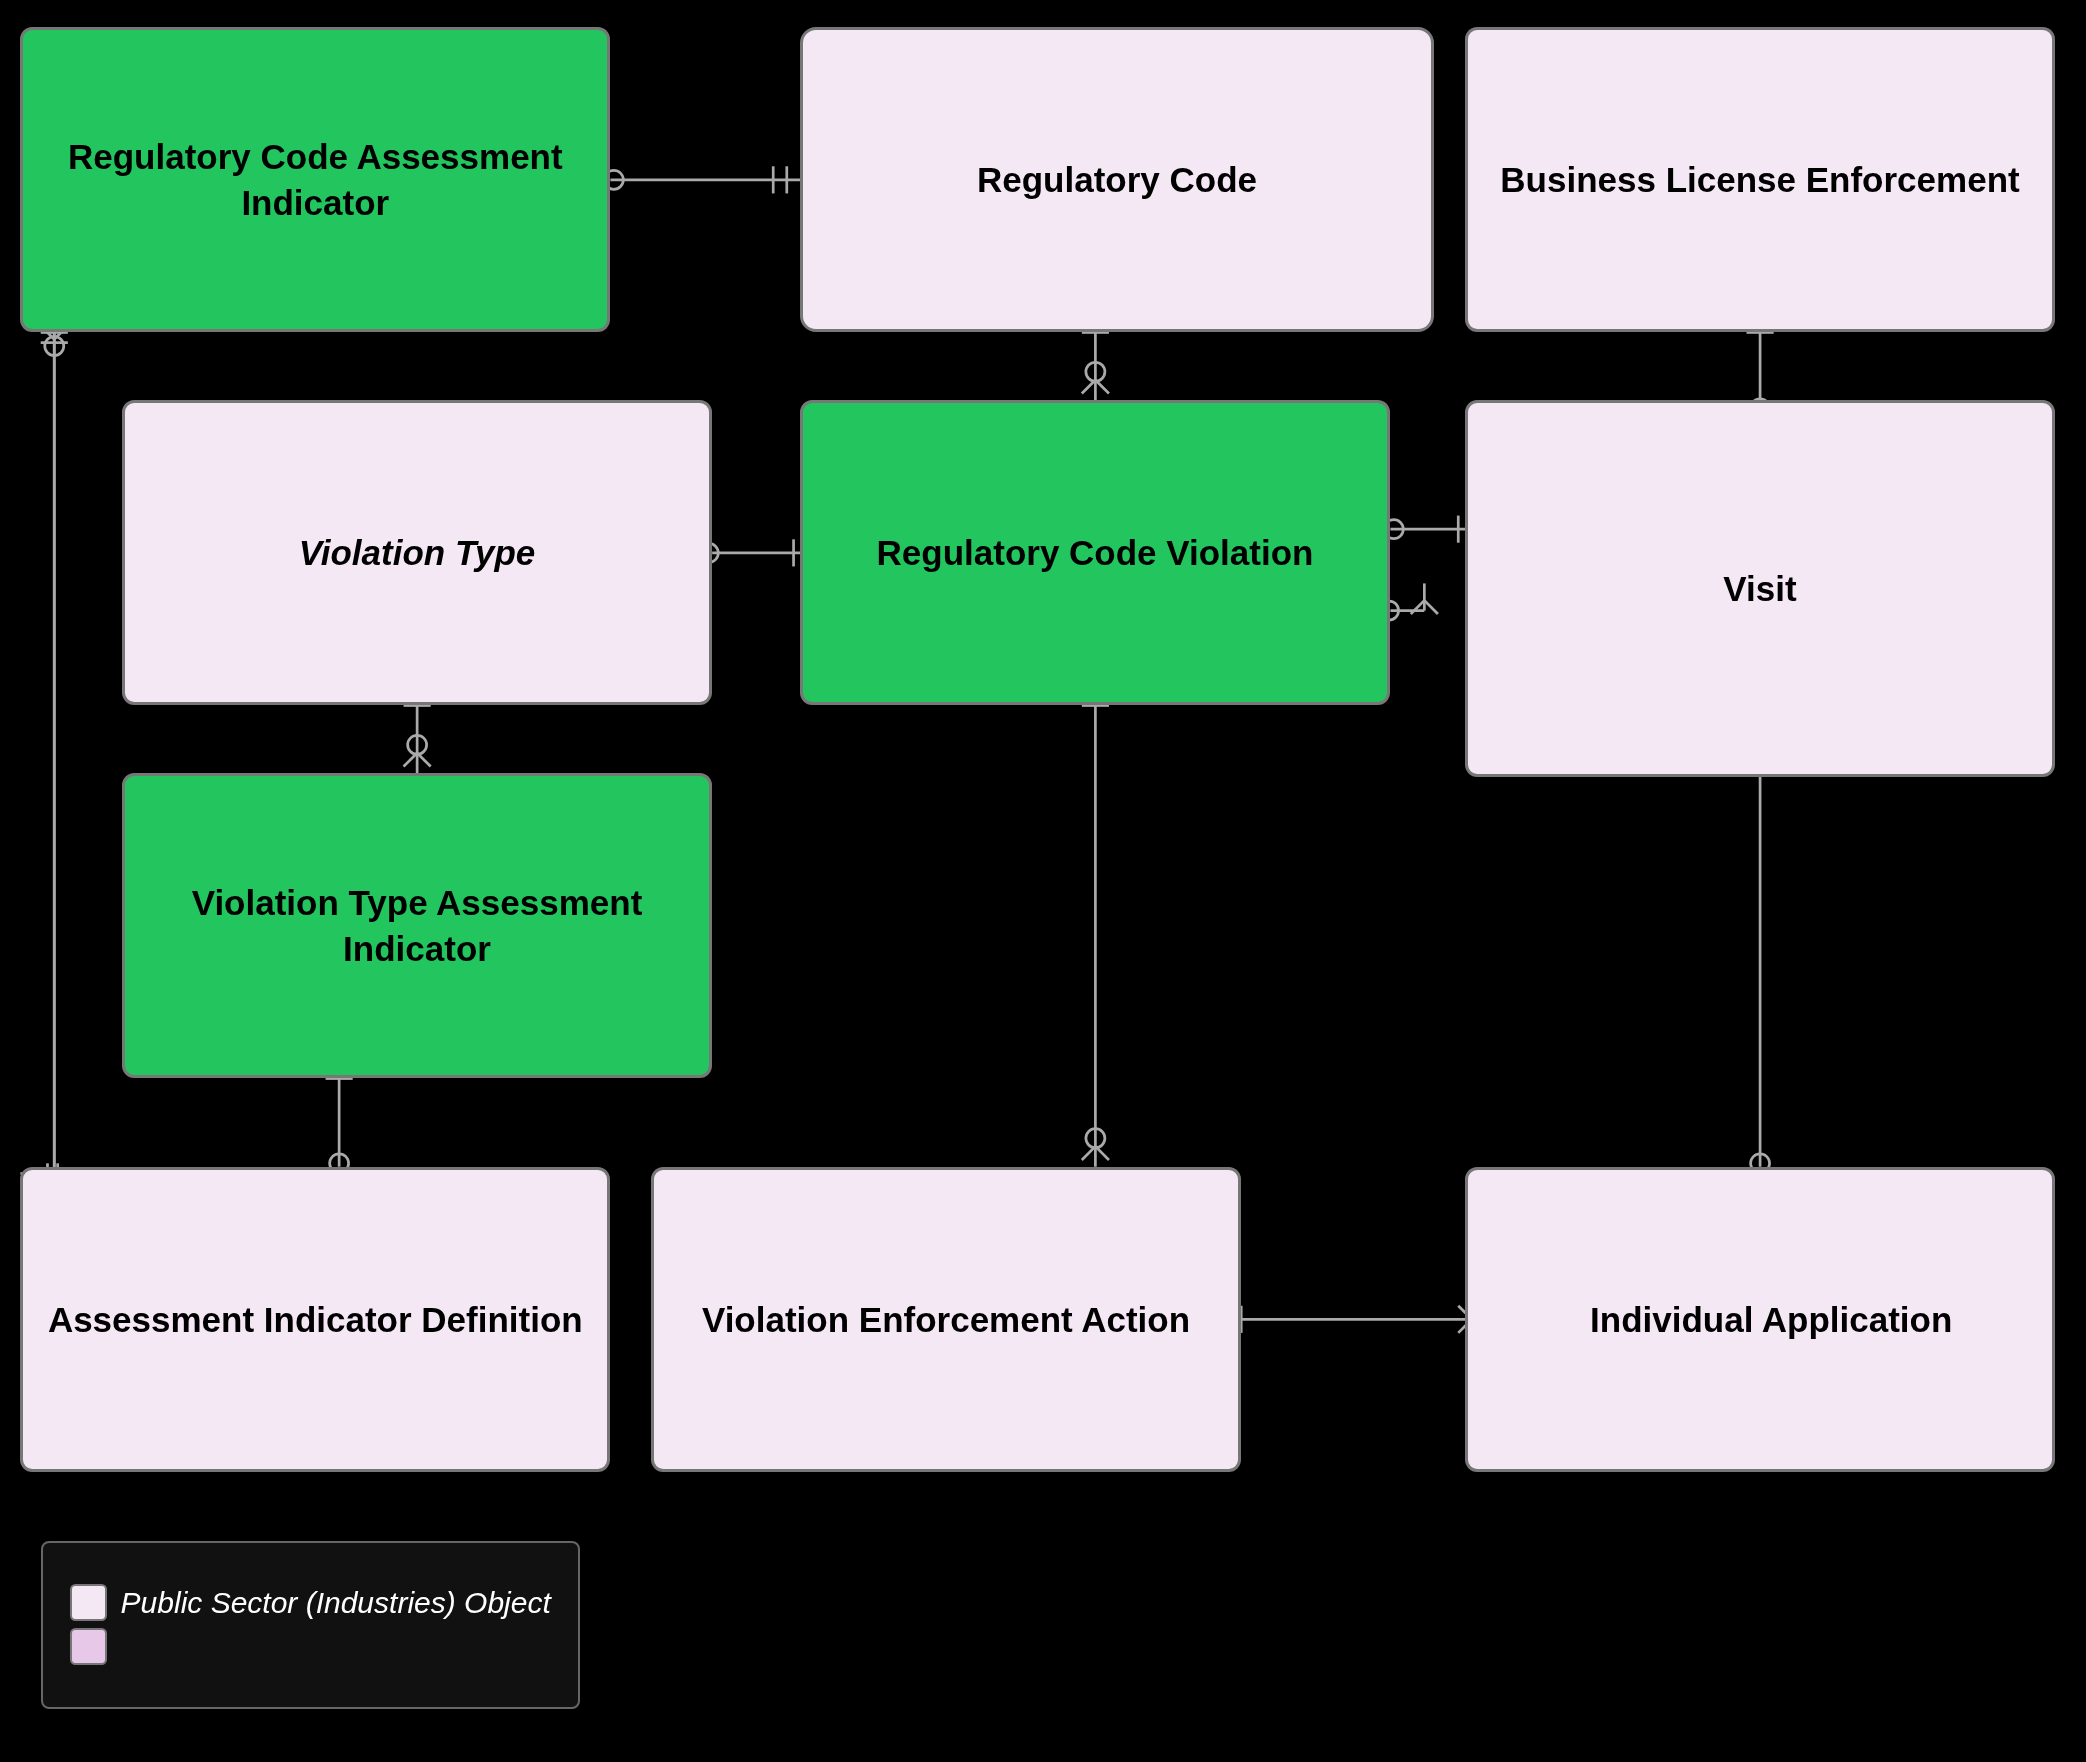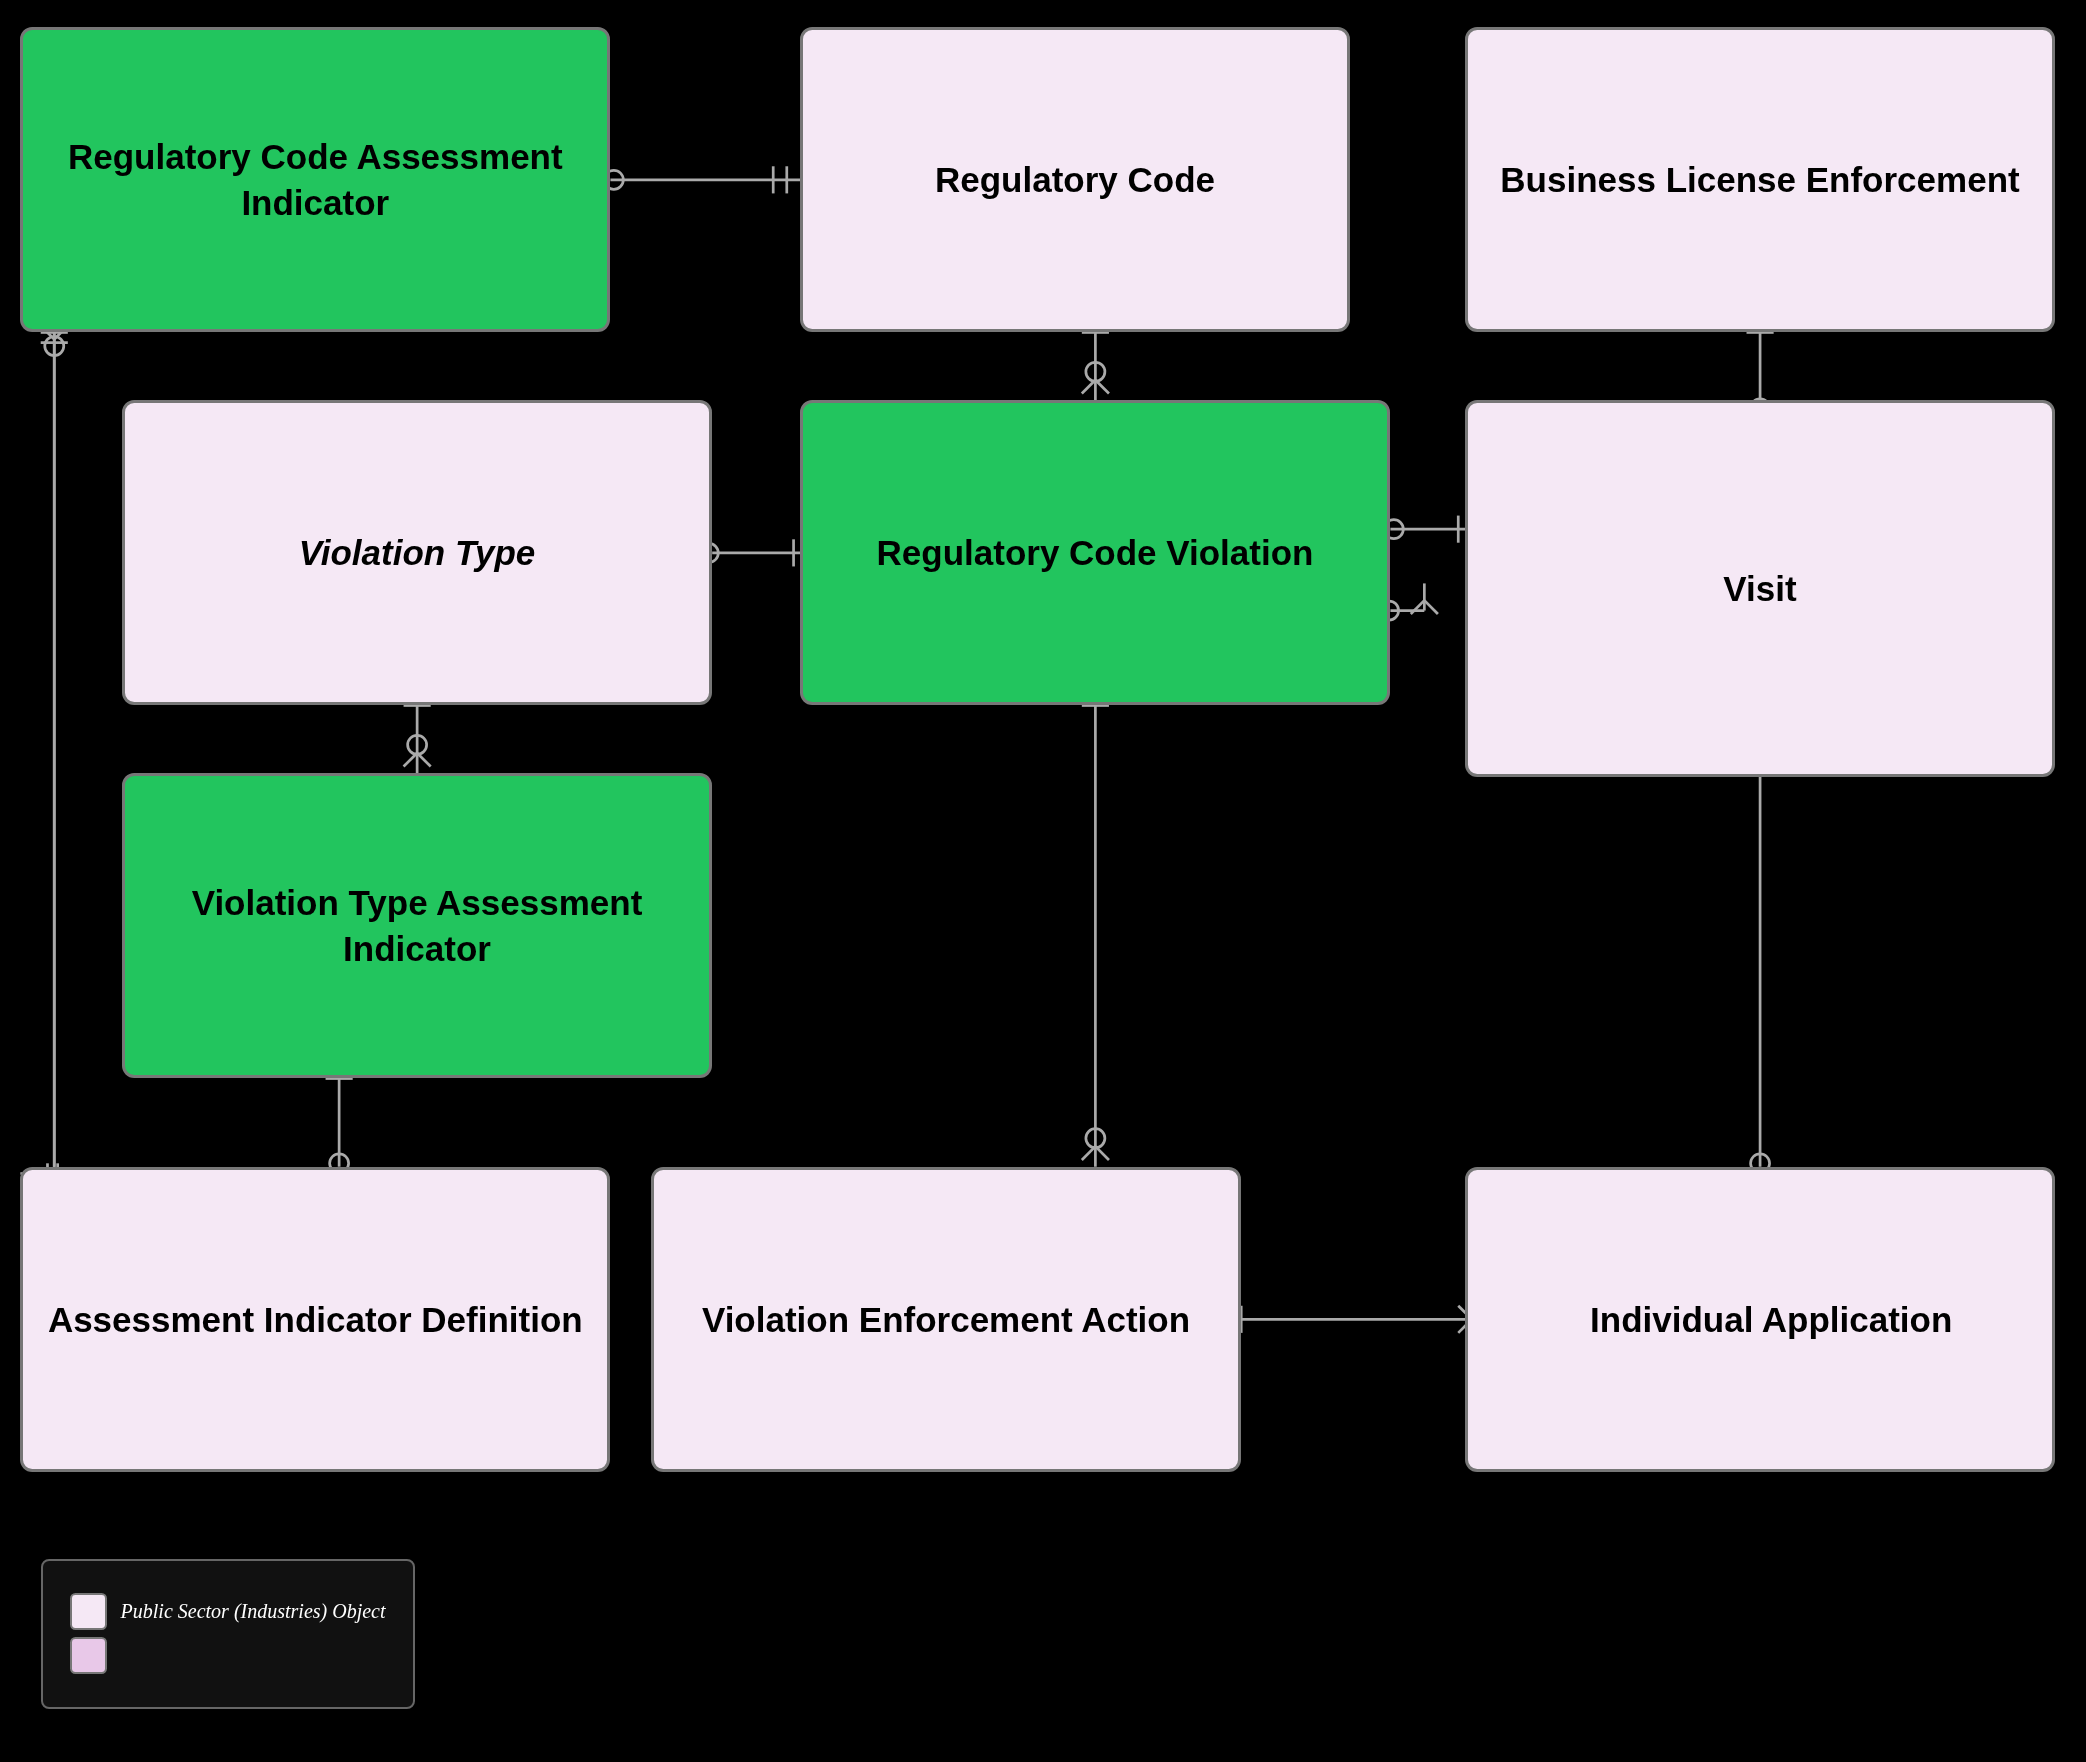--- a/index.html
+++ b/index.html
@@ -45,25 +45,24 @@
       pointer-events: none;
     }
 
     .legend {
       position: absolute;
       bottom: 54px;
       left: 41px;
       background: #111;
       border: 2px solid #666;
       border-radius: 8.1px;
-      padding: 26px 27px;
+      padding: 35px 27px;
       color: white;
-      font-size: 20px;
+      font-size: 30px;
       font-style: italic;
-      font-family: Liberation Serif, serif;
     }
 
     .legend-item {
       display: flex;
       align-items: center;
       margin: 6.8px 0;
       gap: 13.6px;
     }
 
     .legend-box {
@@ -183,21 +182,21 @@
   <line x1="1830" y1="1925" x2="1830" y2="1965" stroke="#aaa" stroke-width="4"></line>
 
   <line x1="2150" y1="1925" x2="2170" y2="1945" stroke="#aaa" stroke-width="4"></line>
   <line x1="2150" y1="1965" x2="2170" y2="1945" stroke="#aaa" stroke-width="4"></line>
 </svg>
 
 <div class="node node-pink" style="left:20.3px; top:27px; width:590px; height:305px;">
   <span>Regulatory Code Assessment Indicator</span>
 </div>
 
-<div class="node node-light" style="left:800px; top:27px; width:550px; height:305px;">
+<div class="node node-light" style="left:800px; top:27px; width:634px; height:305px;border-radius:16px;">
   <span>Regulatory Code</span>
 </div>
 
 <div class="node node-light" style="left:1465px; top:27px; width:590px; height:305px;">
   <span>Business License Enforcement</span>
 </div>
 
 <div class="node node-light" style="left:122px; top:400px; width:590px; height:305px;font-style:italic;">
   <span>Violation Type</span>
 </div>

